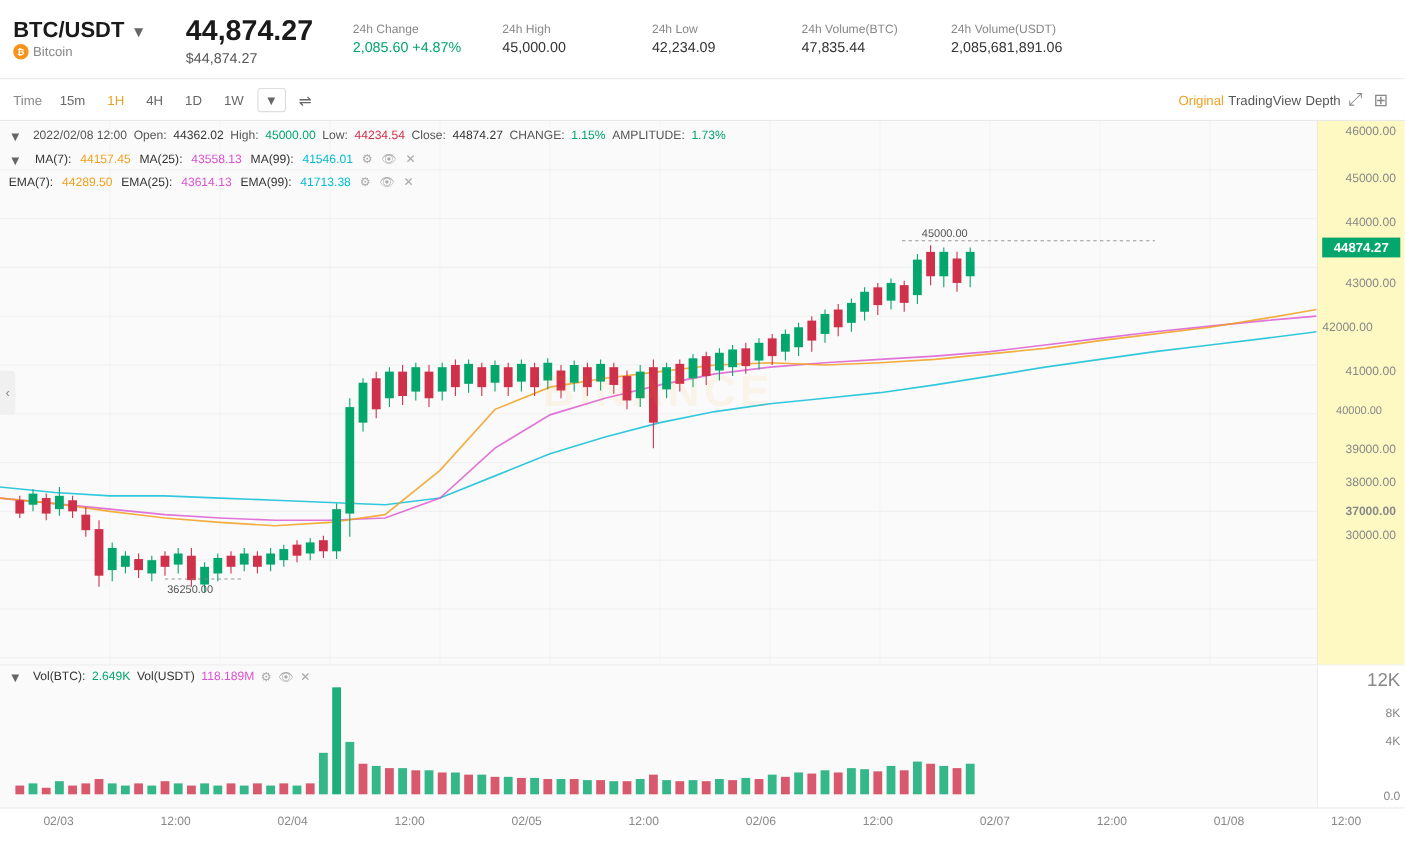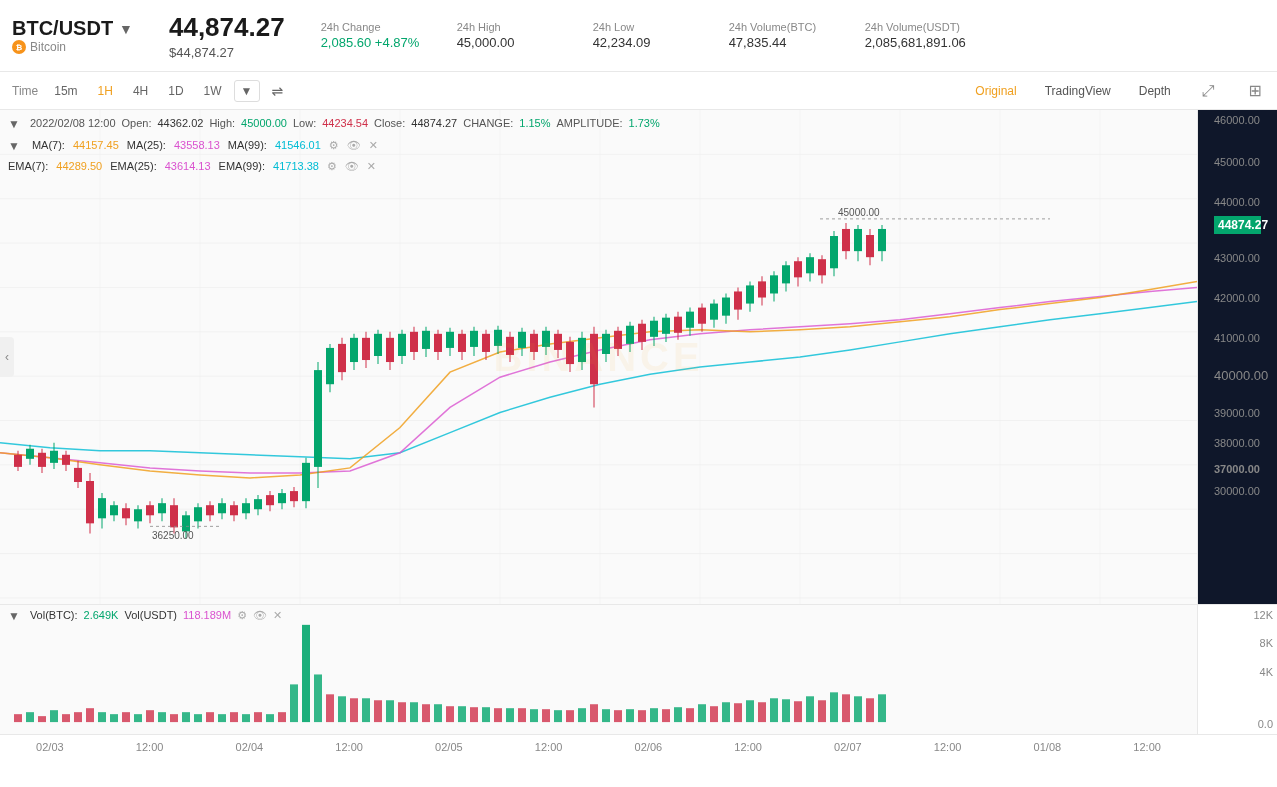--- a/index.html
+++ b/index.html
@@ -20,21 +20,21 @@
     .stat-value { font-size: 13px; color: #333; }
     .stat-value.green { color: #03a66d; }
 
     .toolbar { display: flex; align-items: center; padding: 6px 12px; border-bottom: 1px solid #e8e8e8; height: 38px; gap: 4px; }
     .time-label { color: #888; font-size: 12px; margin-right: 4px; }
     .time-btn { padding: 3px 8px; font-size: 12px; color: #666; cursor: pointer; border: none; background: none; border-radius: 3px; }
     .time-btn.orange { color: #f0a020; }
     .dropdown-btn { padding: 3px 6px; font-size: 12px; color: #666; cursor: pointer; border: 1px solid #ddd; background: #fff; border-radius: 3px; }
     .filter-icon { padding: 3px 8px; font-size: 14px; color: #666; cursor: pointer; }
 
-    .right-toolbar { margin-left: auto; display: flex; align-items: center; gap: 28px; }
+    .right-toolbar { margin-left: auto; display: flex; align-items: center; gap: 4px; }
     .view-btn { font-size: 12px; color: #f0a020; cursor: pointer; }
     .view-btn.inactive { color: #555; }
     .icon-btn { font-size: 16px; color: #888; cursor: pointer; padding: 3px; }
 
     .chart-info { position: absolute; top: 4px; left: 8px; font-size: 11px; line-height: 1.8; }
     .ohlc-line { display: flex; gap: 6px; flex-wrap: wrap; color: #555; }
     .ma-line { display: flex; gap: 8px; align-items: center; }
 
     .watermark { position: absolute; top: 50%; left: 50%; transform: translate(-50%, -50%); font-size: 40px; font-weight: bold; color: rgba(240,160,32,0.08); white-space: nowrap; pointer-events: none; letter-spacing: 4px; }
 
@@ -372,29 +372,29 @@
         </g>
 
         <line x1="820" y1="108" x2="1050" y2="108" stroke="#888" stroke-width="0.8" stroke-dasharray="3,3"></line>
         <text x="838" y="105" font-size="10" fill="#555">45000.00</text>
 
         <line x1="150" y1="413" x2="220" y2="413" stroke="#888" stroke-width="0.8" stroke-dasharray="3,3"></line>
         <text x="152" y="426" font-size="10" fill="#555">36250.00</text>
       </svg>
     </div>
 
-    <div style="width:80px; display:flex; flex-direction:column; background:#0f172a; border-left:1px solid #e8e8e8; padding:2px 16px;">
+    <div style="width:80px; display:flex; flex-direction:column; background:#fef9c3; border-left:1px solid #e8e8e8; padding:2px 4px;">
       <span style="font-size:11px;color:#888;text-align:right;padding-right:4px;padding-top:2px;">46000.00</span>
       <span style="font-size:11px;color:#888;text-align:right;padding-right:4px;margin-top:30px;">45000.00</span>
       <span style="font-size:11px;color:#888;text-align:right;padding-right:4px;margin-top:28px;">44000.00</span>
       <div style="background:#03a66d;color:white;text-align:center;font-size:12px;font-weight:bold;padding:2px 4px;margin:8px 0;">44874.27</div>
       <span style="font-size:11px;color:#888;text-align:right;padding-right:4px;margin-top:10px;">43000.00</span>
       <span style="font-size:11px;color:#888;padding-right:4px;margin-top:28px;">42000.00</span>
       <span style="font-size:11px;color:#888;text-align:right;padding-right:4px;margin-top:28px;">41000.00</span>
-      <span style="font-size:13px;color:#888;text-align:left;padding-right:4px;margin-top:24px;">40000.00</span>
+      <span style="font-size:10px;color:#888;text-align:center;padding-right:4px;margin-top:24px;">40000.00</span>
       <span style="font-size:11px;color:#888;text-align:right;padding-right:4px;margin-top:24px;">39000.00</span>
       <span style="font-size:11px;color:#888;text-align:right;padding-right:4px;margin-top:18px;">38000.00</span>
       <span style="font-size:11px;color:#888;text-align:right;padding-right:4px;margin-top:14px;font-weight:bold;">37000.00</span>
       <span style="font-size:11px;color:#888;text-align:right;padding-right:4px;margin-top:10px;">30000.00</span>
     </div>
   </div>
 
   <div style="display:flex; height:130px; border-top:1px solid #e8e8e8;">
 
     <div style="flex:1; position:relative;">
@@ -483,28 +483,28 @@
         <rect x="818" y="96" width="8" height="22" fill="#cf304a" opacity="0.8"></rect>
         <rect x="830" y="88" width="8" height="30" fill="#03a66d" opacity="0.8"></rect>
         <rect x="842" y="90" width="8" height="28" fill="#cf304a" opacity="0.8"></rect>
         <rect x="854" y="92" width="8" height="26" fill="#03a66d" opacity="0.8"></rect>
         <rect x="866" y="94" width="8" height="24" fill="#cf304a" opacity="0.8"></rect>
         <rect x="878" y="90" width="8" height="28" fill="#03a66d" opacity="0.8"></rect>
       </svg>
     </div>
 
     <div style="width:80px;border-left:1px solid #e8e8e8;display:flex;flex-direction:column;justify-content:space-between;padding:4px 4px;background:#fff;">
-      <span style="font-size:11px;color:#888;text-align:right;">12K</span>
+      <span style="font-size:17px;color:#888;text-align:right;">12K</span>
       <span style="font-size:11px;color:#888;text-align:right;">8K</span>
       <span style="font-size:11px;color:#888;text-align:right;">4K</span>
       <span style="font-size:11px;color:#888;text-align:right;margin-top:24px;">0.0</span>
     </div>
   </div>
 
-  <div style="display:flex;height:24px;border-top:1px solid #e8e8e8;">
+  <div style="display:flex;height:24px;border-top:1px solid #e8e8e8;flex-direction:column;">
     <div style="flex:1;display:flex;align-items:center;justify-content:space-around;font-size:11px;color:#888;">
       <span>02/03</span>
       <span>12:00</span>
       <span>02/04</span>
       <span>12:00</span>
       <span>02/05</span>
       <span>12:00</span>
       <span>02/06</span>
       <span>12:00</span>
       <span>02/07</span>

